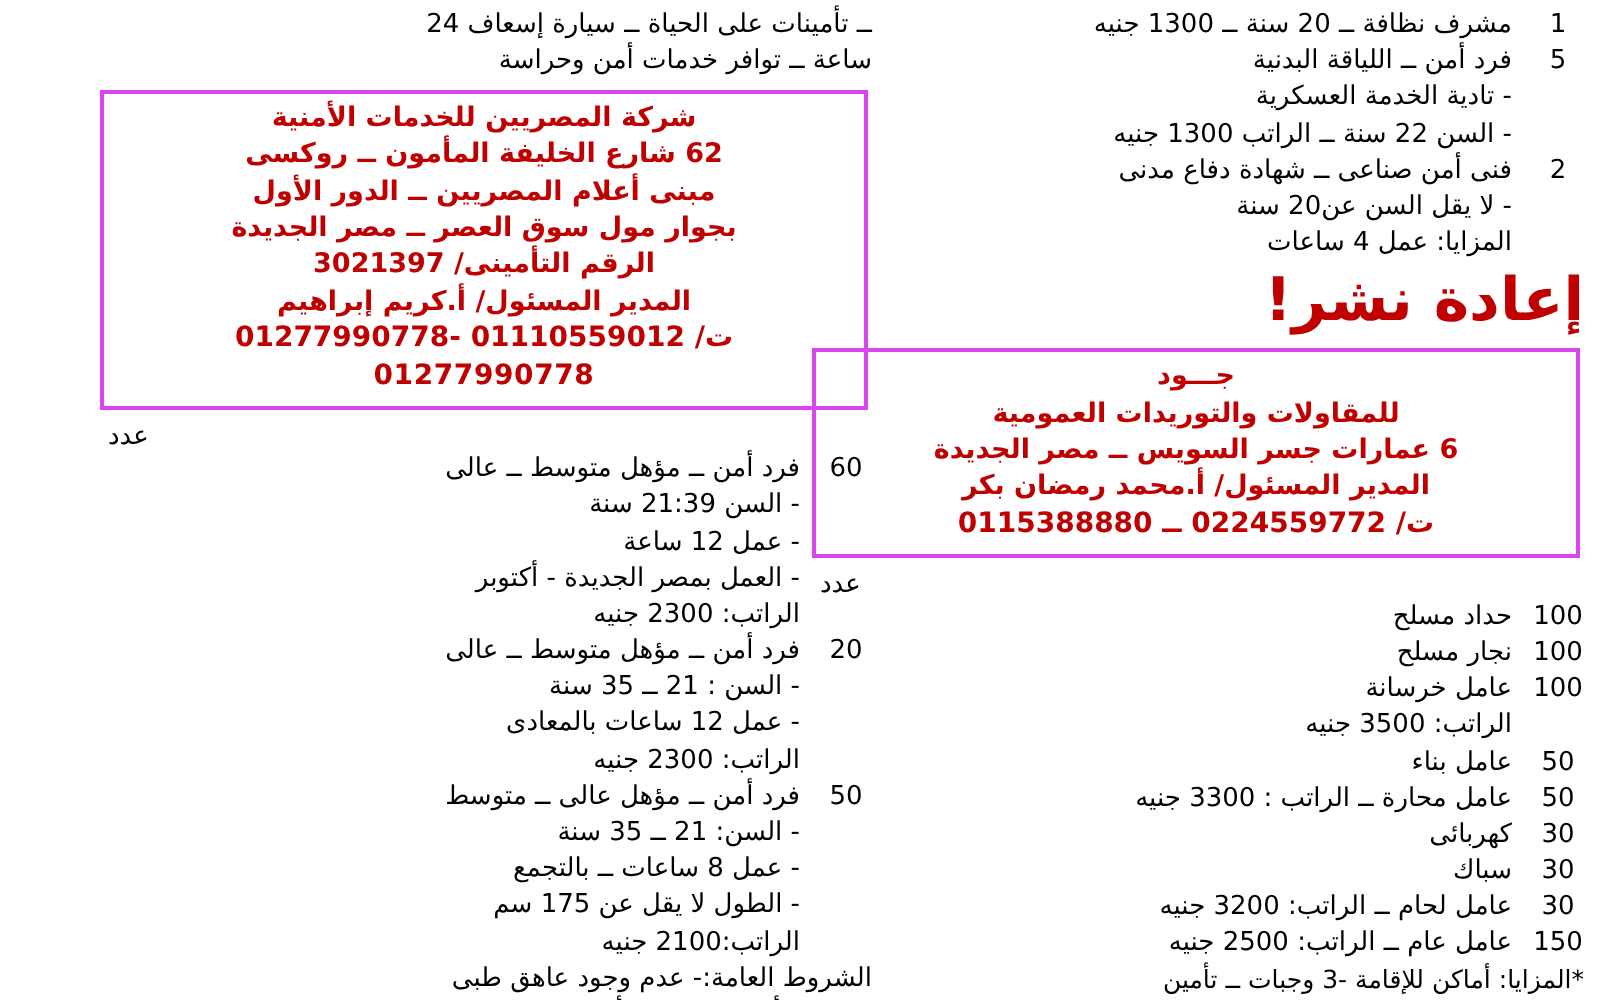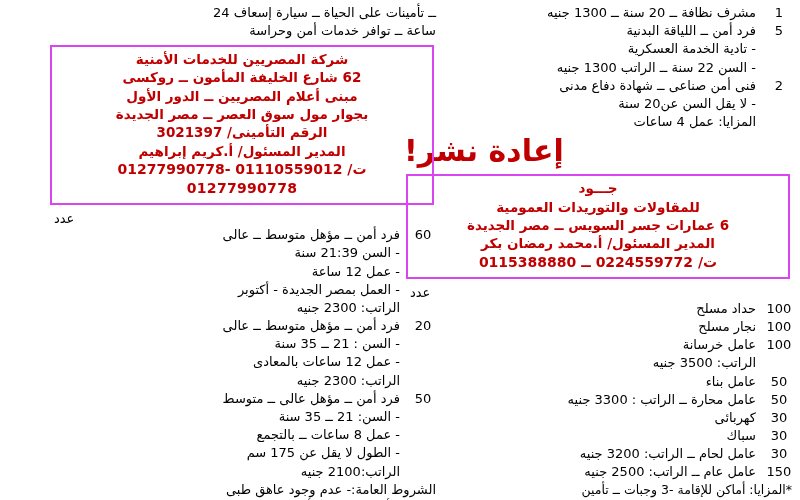--- a/index.html
+++ b/index.html
@@ -81,21 +81,21 @@
     font-size: 13.5px;
     line-height: 1.36;
     white-space: nowrap;
   }
   .box .b-line.phone {
     color: #c00000;
     font-size: 14px;
     letter-spacing: 0.3px;
   }
   .repost {
-    text-align: left;
+    text-align: right;
     color: #c00000;
     font-weight: bold;
     font-size: 30px;
     padding: 2px 0 2px 0;
     letter-spacing: 1px;
     direction: rtl;
   }
   .footnote {
     font-size: 12.5px;
     line-height: 1.35;

